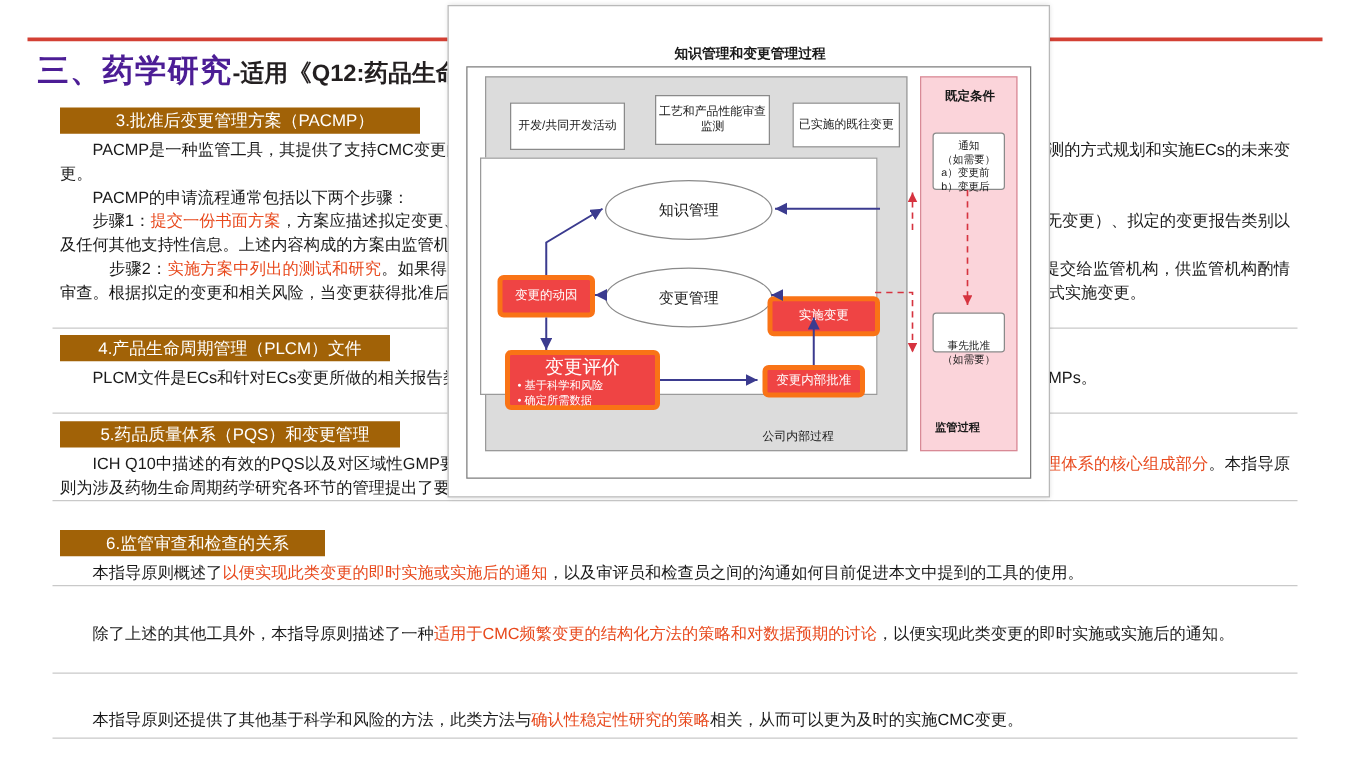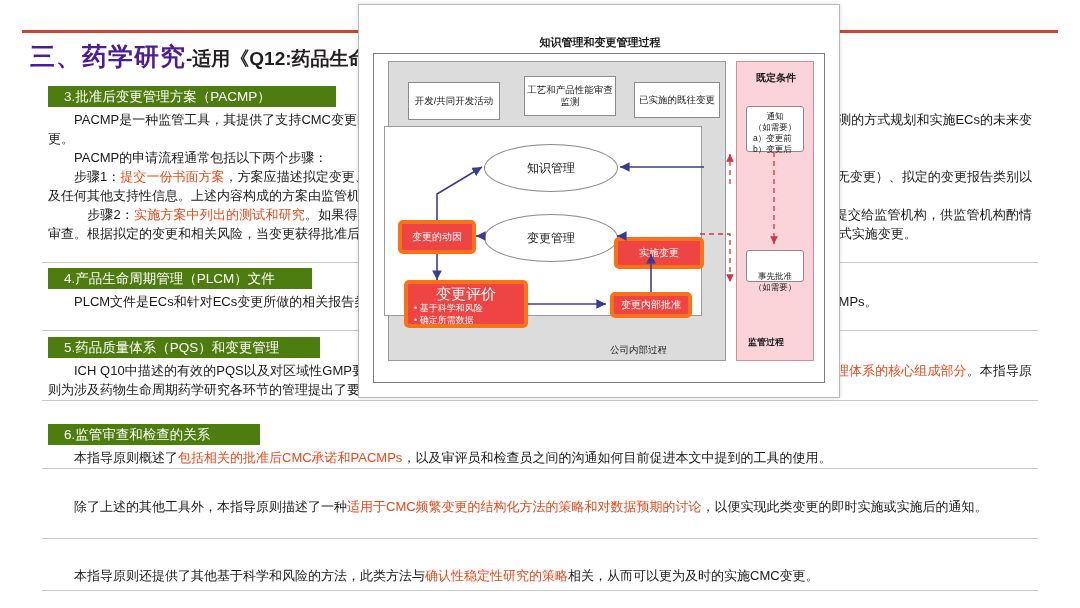--- a/index.html
+++ b/index.html
@@ -16,27 +16,28 @@
   .title-bar{position:absolute;left:22px;top:30px;width:1036px;}
   .title-line{position:absolute;left:0;top:0;width:1036px;height:3px;background:#d34034;}
   .title-text{position:absolute;left:8px;top:10px;white-space:nowrap;}
   .title-text .t1{font-size:25px;font-weight:bold;color:#4c1d95;letter-spacing:1px;}
   .title-text .t2{font-size:19px;font-weight:bold;color:#231f20;}
 
   
   .sec-head{
     position:absolute;
     height:21px;
-    background:#4d7c0f;
+    background:#a16207;
     color:#ffffff;
     font-size:13.5px;
     line-height:21px;
     padding:0 8px 0 16px;
     white-space:nowrap;
     box-sizing:border-box;
+    text-align:center;
   }
   .sec-body{
     position:absolute;
     font-size:13px;
     color:#1a1a1a;
     line-height:19px;
     text-align:justify;
   }
   .sec-body p{margin:0;text-indent:26px;}
   .hl{color:#e8491d;}
@@ -121,21 +122,21 @@
 
   <div class="sec-head" style="left:48px;top:337px;width:272px;">5.药品质量体系（PQS）和变更管理</div>
   <div class="sec-body" style="left:48px;top:361px;width:984px;">
     <p>ICH Q10中描述的有效的PQS以及对区域性GMP要求的符合性是药物生命周期管理的基础。有效地执行<span class="hl">生产变更管理是有效的变更管理体系的核心组成部分</span>。本指导原则为涉及药物生命周期药学研究各环节的管理提出了要求。</p>
   </div>
 
   <div class="divider" style="left:42px;top:400px;width:996px;"></div>
 
   <div class="sec-head" style="left:48px;top:424px;width:212px;">6.监管审查和检查的关系</div>
   <div class="sec-body" style="left:48px;top:448px;width:984px;">
-    <p>本指导原则概述了<span class="hl">包括相关的批准后CMC承诺和PACMPs</span>，以及审评员和检查员之间的沟通如何目前促进本文中提到的工具的使用。</p>
+    <p>本指导原则概述了<span class="hl">以便实现此类变更的即时实施或实施后的通知</span>，以及审评员和检查员之间的沟通如何目前促进本文中提到的工具的使用。</p>
   </div>
 
   <div class="divider" style="left:42px;top:468px;width:996px;"></div>
 
   <div class="sec-body" style="left:48px;top:497px;width:984px;">
     <p>除了上述的其他工具外，本指导原则描述了一种<span class="hl">适用于CMC频繁变更的结构化方法的策略和对数据预期的讨论</span>，以便实现此类变更的即时实施或实施后的通知。</p>
   </div>
 
   <div class="divider" style="left:42px;top:538px;width:996px;"></div>
 

